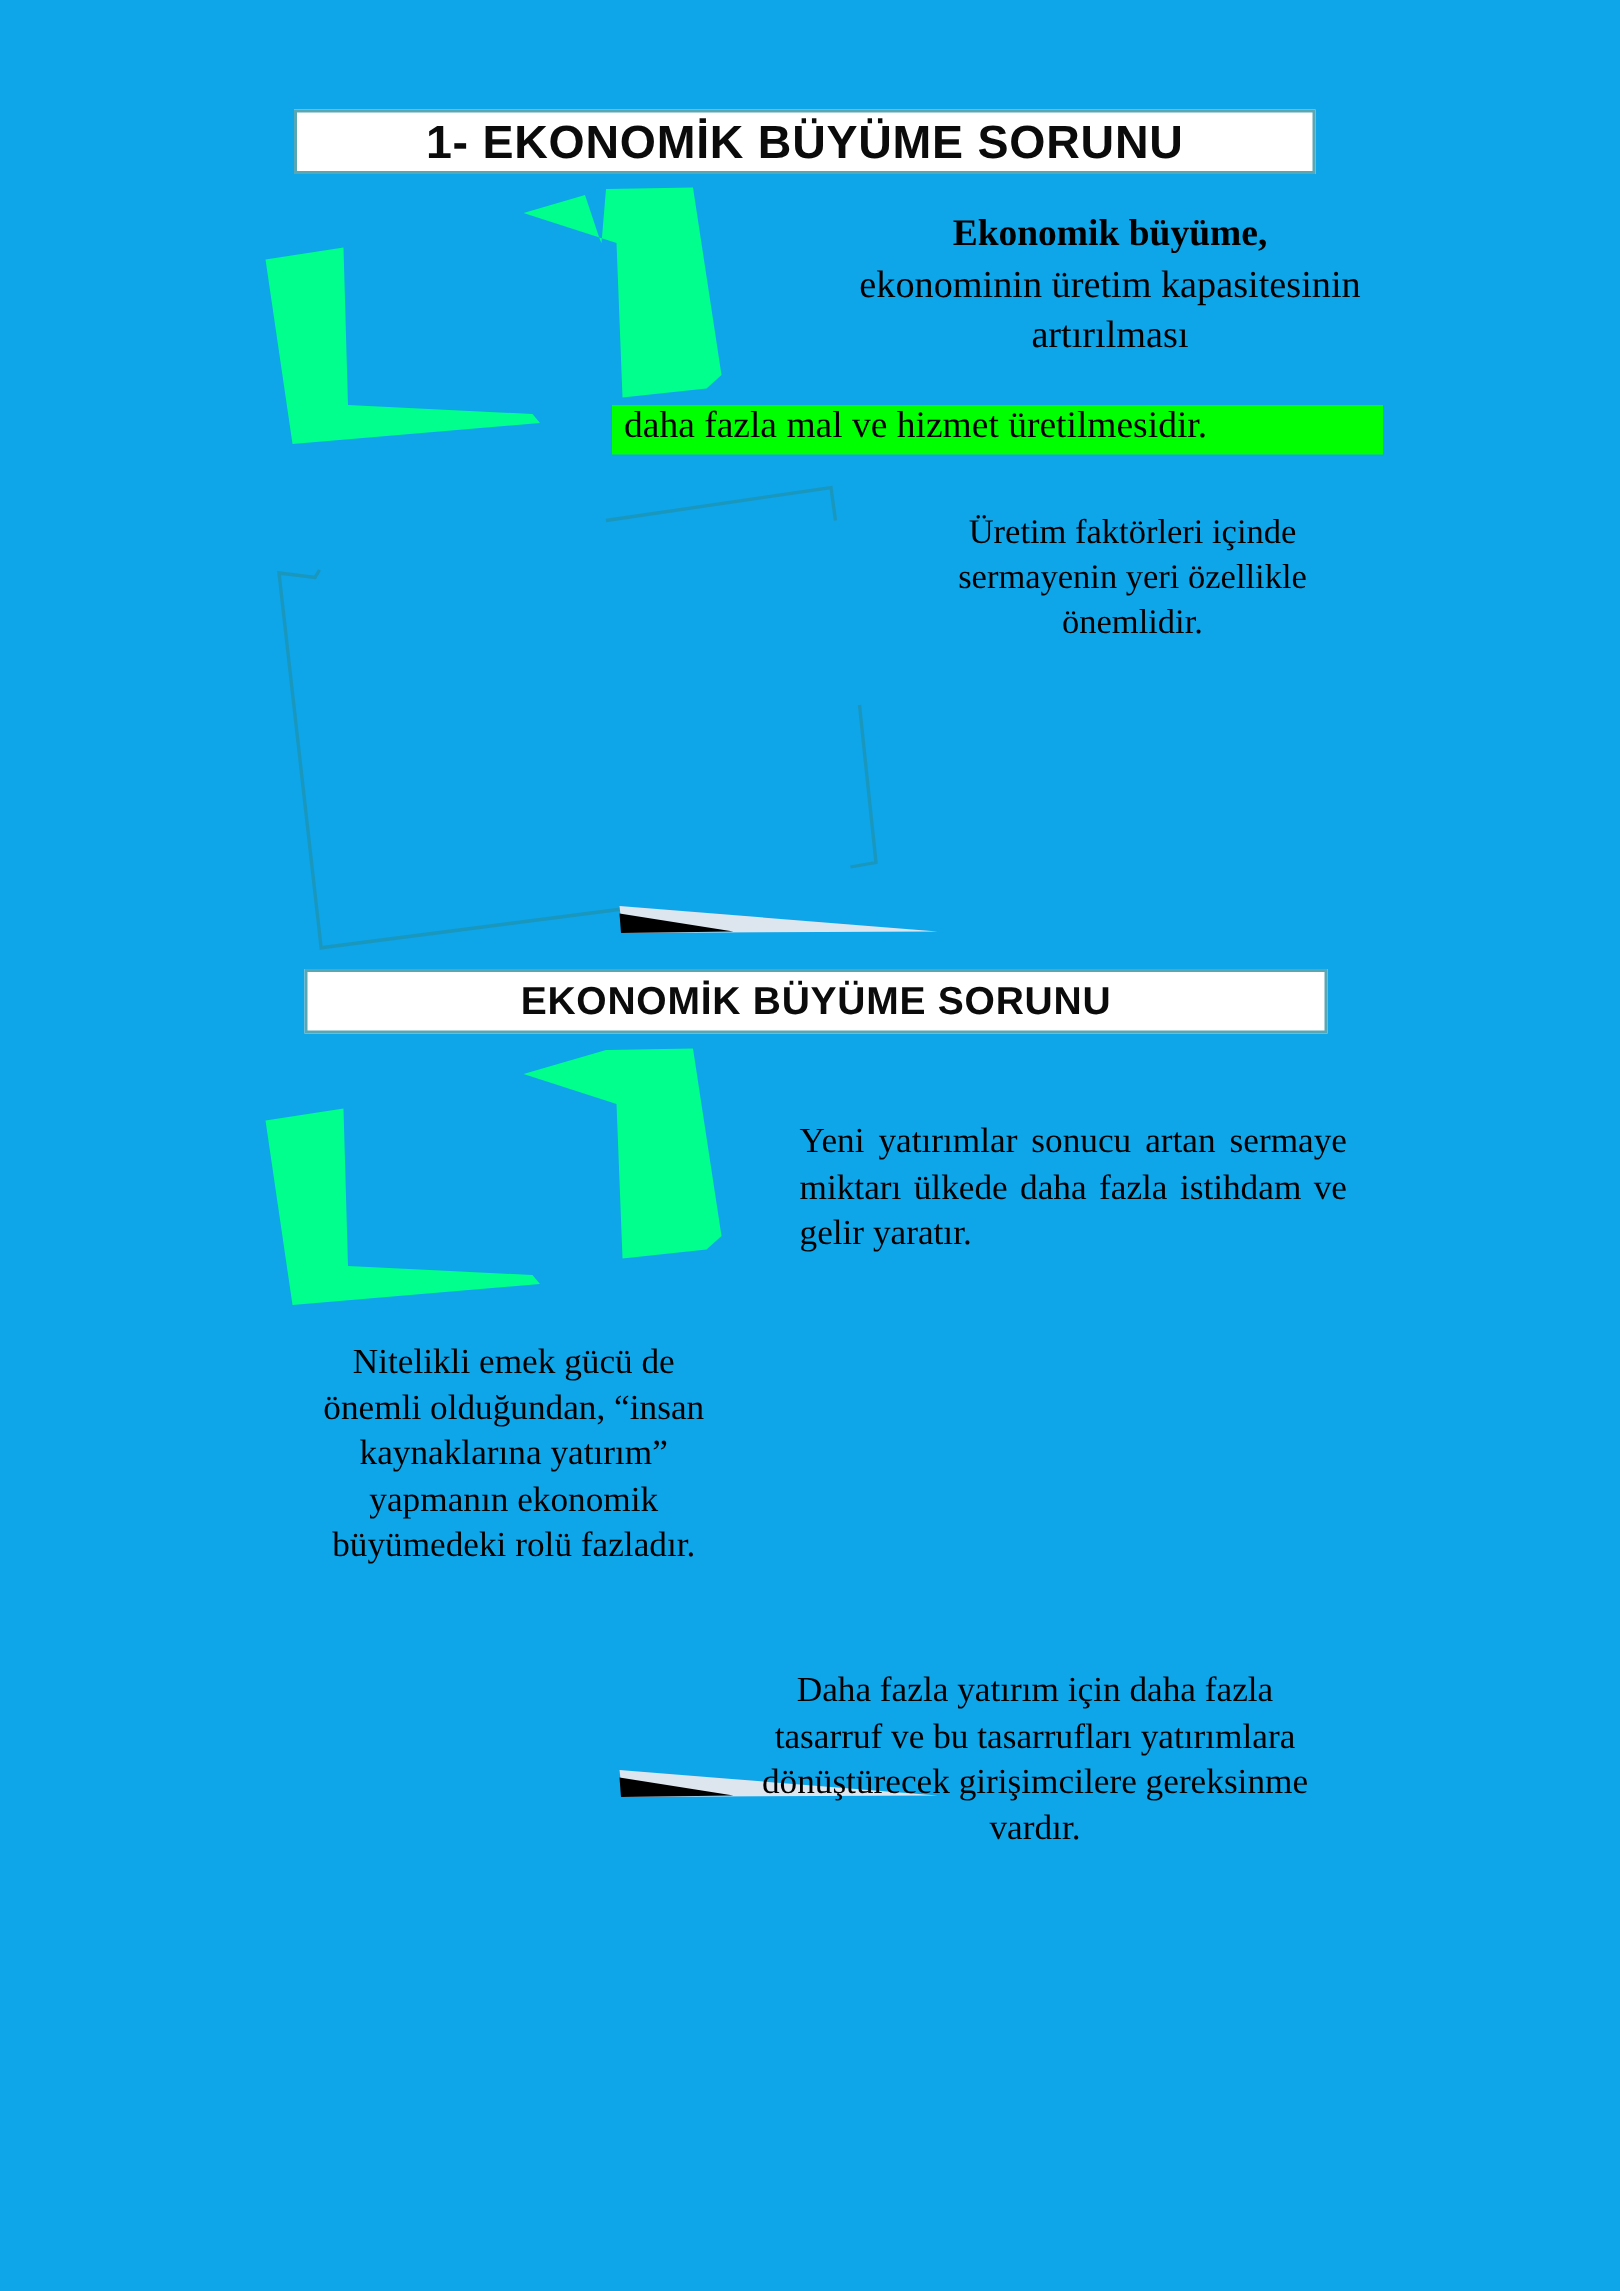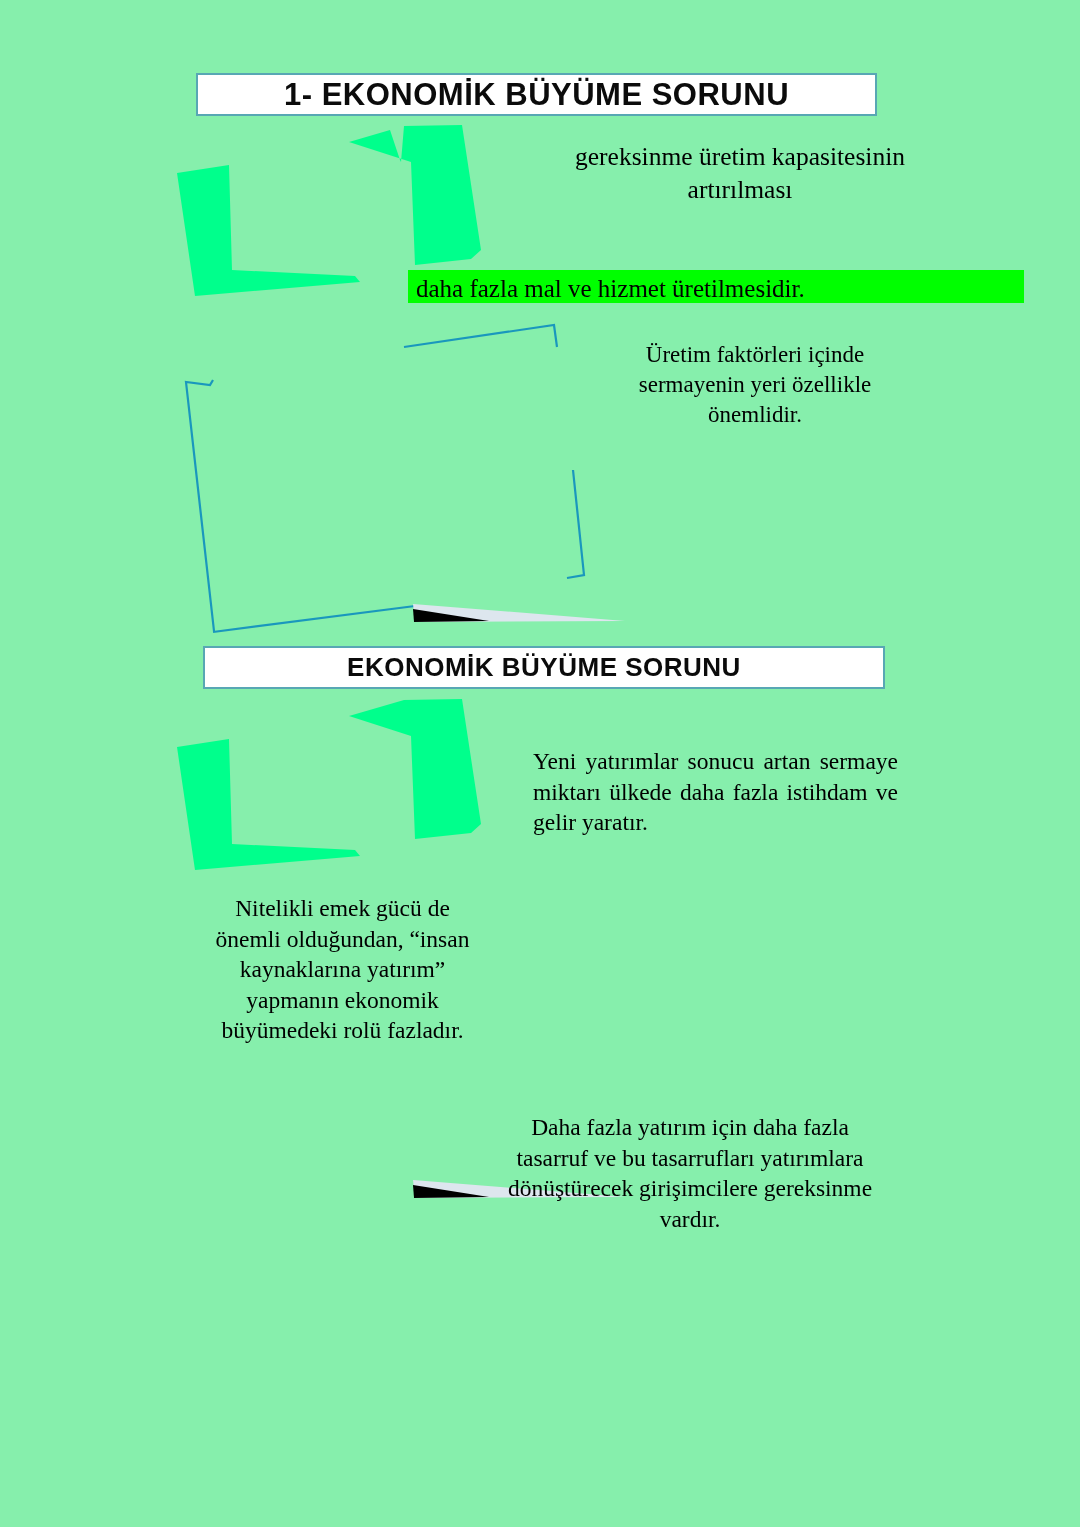--- a/index.html
+++ b/index.html
@@ -8,21 +8,21 @@
     background: #ffffff;
   }
   body {
     font-family: "Liberation Serif", "DejaVu Serif", serif;
     color: #000000;
   }
   #page {
     position: relative;
     width: 1080px;
     height: 1527px;
-    background: #86efac;
+    background: #0ea5e9;
     overflow: hidden;
   }
   .deco-layer {
     position: absolute;
     left: 0;
     top: 0;
     width: 1080px;
     height: 1527px;
     pointer-events: none;
   }
@@ -77,25 +77,25 @@
     font-weight: bold;
     font-size: 25px;
     display: block;
   }
   #para-intro .rest { display: block; }
 
   #highlight-line {
     position: absolute;
     left: 408px;
     top: 270px;
-    width: 616px;
+    width: 514px;
     height: 33px;
     background: #00ff00;
     display: flex;
-    align-items: flex-end;
+    align-items: flex-start;
     padding-left: 8px;
     box-sizing: border-box;
   }
   #highlight-line .htext {
     font-size: 25px;
     white-space: nowrap;
   }
 
   #para-factors {
     left: 600px;
@@ -162,21 +162,22 @@
       <polygon fill="#dde6ee" points="413,1180 625,1197 415,1198"></polygon>
       <polygon fill="#000000" points="413,1185 489,1197 414,1198"></polygon>
     </g>
   </svg>
 
   <div class="banner" id="banner-1">
     <span class="banner-text">1- EKONOMİK BÜYÜME SORUNU</span>
   </div>
 
   <div class="tblock center" id="para-intro">
-    <span class="rest">gereksinme üretim kapasitesinin artırılması</span>
+    <span class="lead">Ekonomik büyüme,</span>
+    <span class="rest">ekonominin üretim kapasitesinin artırılması</span>
   </div>
 
   <div id="highlight-line">
     <span class="htext">daha fazla mal ve hizmet üretilmesidir.</span>
   </div>
 
   <div class="tblock center" id="para-factors">Üretim faktörleri içinde sermayenin yeri özellikle önemlidir.</div>
 
   <div class="banner" id="banner-2">
     <span class="banner-text">EKONOMİK BÜYÜME SORUNU</span>

